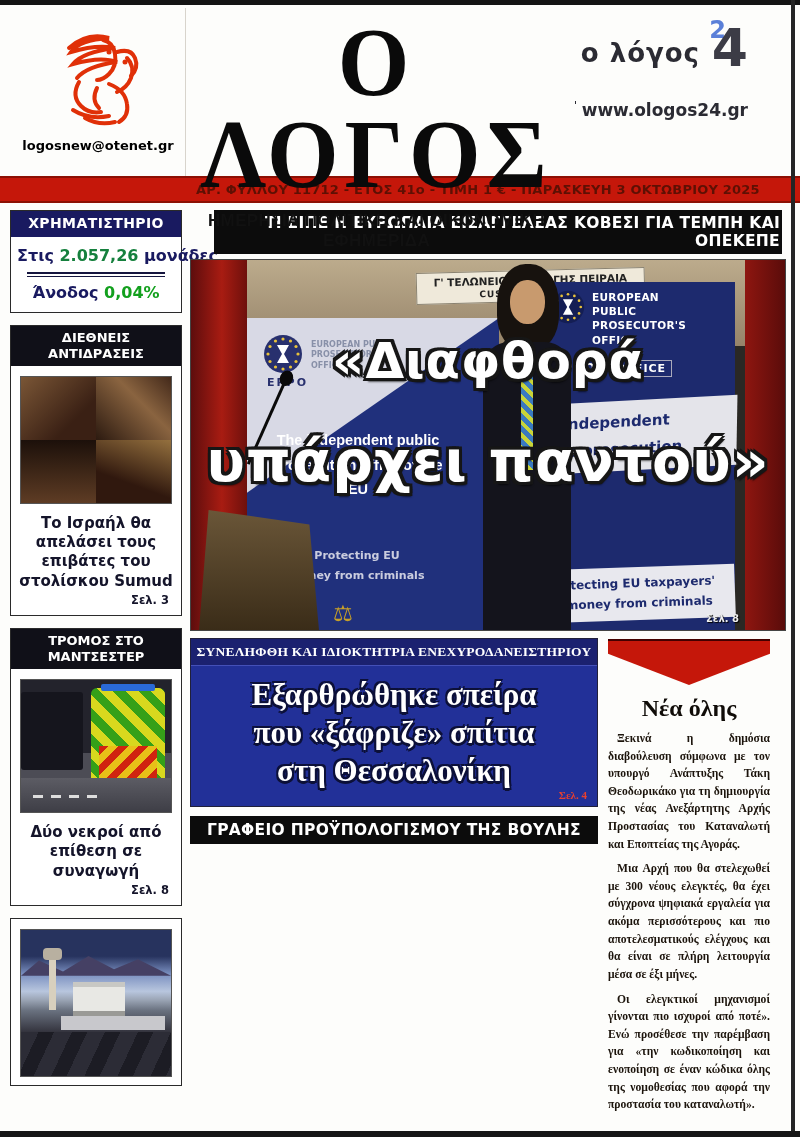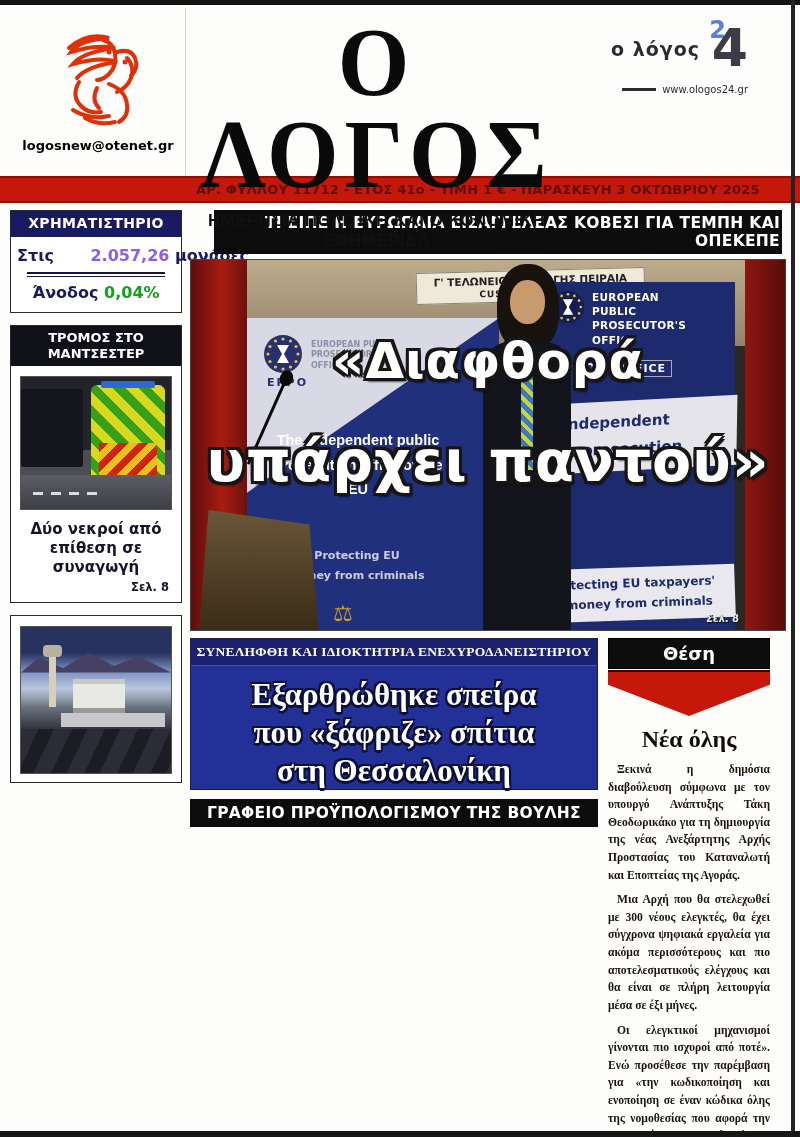--- a/index.html
+++ b/index.html
@@ -19,46 +19,46 @@
   .logo-email { color:#000000; font-weight:bold; font-size:13px; margin-top:4px; letter-spacing:0; }
 
   .masthead-block { flex:1; text-align:center; padding-top:10px; }
   .masthead { font-family:"Liberation Serif", serif; font-weight:bold; font-size:92px; line-height:0.95;
               letter-spacing:6px; color:#0a0a0a; transform:scaleY(1.05); }
   .masthead-sub { font-size:17px; font-weight:bold; color:#111; margin-top:14px; letter-spacing:0.4px;
                   font-family:"Liberation Sans", sans-serif; }
 
   .brand-block { width:185px; padding-top:8px; text-align:center; }
   .brand24 { position:relative; height:62px; text-align:right; padding-right:18px; }
-  .brand24-name { font-size:19px; font-weight:bold; color:#2b2b33; letter-spacing:1px; position:relative; top:18px; right:42px; }
+  .brand24-name { font-size:26px; font-weight:bold; color:#2b2b33; letter-spacing:1px; position:relative; top:18px; right:42px; }
   .brand24-4 { position:absolute; right:12px; top:2px; font-size:52px; font-weight:bold; color:#3c3c46; line-height:1; }
   .brand24-2 { position:absolute; right:34px; top:-2px; font-size:24px; font-weight:bold; color:#5a7fd8; line-height:1; }
   .brand-url-row { display:flex; align-items:center; justify-content:flex-end; gap:6px; padding-right:12px; margin-top:2px; }
   .brand-dash { width:34px; height:3px; background:#2b2b33; }
-  .brand-url { font-size:10px; font-weight:normal; color:#2b2b33; }
+  .brand-url { font-size:17px; font-weight:bold; color:#2b2b33;margin-top:16px; }
   .tagline-box { margin-top:12px; background:#101010; color:#fff; padding:8px 6px 10px;
                  font-family:"DejaVu Serif", serif; font-style:italic; font-size:17px; line-height:1.5; }
 
   
   .dateline { height:27px; background:#c5170a; border-top:2px solid #8c1004; border-bottom:2px solid #8c1004;
               color:#5e1004; font-weight:bold; font-size:13px; line-height:23px; padding-left:196px; letter-spacing:0.2px; }
 
   
   .content { display:flex; gap:8px; padding:7px 12px 0 10px; }
   .sidebar { width:172px; display:flex; flex-direction:column; gap:12px; }
   .main { flex:1; min-width:0; }
 
   
   .sbox { border:1.5px solid #2a2a2a; background:#fff; }
   .sbox-head { background:#101018; color:#fff; text-align:center; font-weight:bold; font-size:13px;
                padding:4px 2px; line-height:1.25; }
   .sbox-head.navy { background:#191a60; font-size:14px; letter-spacing:0.4px; }
   .stock-body { padding:9px 6px 10px; text-align:center; }
   .stock-line { font-size:16px; font-weight:bold; color:#191a60; white-space:nowrap; }
-  .stock-val { color:#8b5cf6;margin-left:31px; }
+  .stock-val { color:#15803d; }
   .stock-sep { border-top:2.5px solid #15153f; border-bottom:1.5px solid #15153f; height:5px; margin:7px 10px 6px; }
   .stock-chg { color:#13a01e; }
   .sphoto { margin:10px 9px 8px; height:128px; position:relative; overflow:hidden; border:1px solid #555; }
   .scaption { text-align:center; font-weight:bold; font-size:15px; line-height:1.28; color:#14142a; padding:2px 6px 0; }
   .spageref { text-align:right; font-weight:bold; font-size:11.5px; color:#14142a; padding:2px 12px 8px; }
 
   
   .ph-sumud { background:#241610; }
   .ph-sumud .q { position:absolute; width:50%; height:50%; }
   .ph-sumud .q1 { left:0; top:0; background:linear-gradient(135deg,#7a5636,#3a2014 70%); }
@@ -246,20 +246,31 @@
 
       <div class="sbox">
         <div class="sbox-head navy">ΧΡΗΜΑΤΙΣΤΗΡΙΟ</div>
         <div class="stock-body">
           <div class="stock-line"><span>Στις </span><span class="stock-val">2.057,26</span><span> μονάδες</span></div>
           <div class="stock-sep"></div>
           <div class="stock-line"><span>Άνοδος </span><span class="stock-chg">0,04%</span></div>
         </div>
       </div>
 
+      <div class="sbox">
+        <div class="sbox-head">ΔΙΕΘΝΕΙΣ ΑΝΤΙΔΡΑΣΕΙΣ</div>
+        <div class="sphoto ph-sumud">
+          <div class="q q1"></div>
+          <div class="q q2"></div>
+          <div class="q q3"></div>
+          <div class="q q4"></div>
+        </div>
+        <div class="scaption">Το Ισραήλ θα απελάσει τους επιβάτες του στολίσκου Sumud</div>
+        <div class="spageref">Σελ. 3</div>
+      </div>
 
       <div class="sbox">
         <div class="sbox-head">ΤΡΟΜΟΣ ΣΤΟ ΜΑΝΤΣΕΣΤΕΡ</div>
         <div class="sphoto ph-manch" style="height:134px">
           <div class="truck"></div>
           <div class="van"></div>
           <div class="road"></div>
           <div class="lane"></div>
         </div>
         <div class="scaption">Δύο νεκροί από επίθεση σε συναγωγή</div>
@@ -374,28 +385,28 @@
       <div class="mid-row">
         <div class="left-col">
 
           <div class="blue-box">
             <div class="blue-kicker">ΣΥΝΕΛΗΦΘΗ ΚΑΙ ΙΔΙΟΚΤΗΤΡΙΑ ΕΝΕΧΥΡΟΔΑΝΕΙΣΤΗΡΙΟΥ</div>
             <div class="blue-hl">
               <span>Εξαρθρώθηκε σπείρα</span><br>
               <span>που «ξάφριζε» σπίτια</span><br>
               <span>στη Θεσσαλονίκη</span>
             </div>
+            <div class="blue-pageref">Σελ. 4</div>
           </div>
 
           <div class="black-bar">ΓΡΑΦΕΙΟ ΠΡΟΫΠΟΛΟΓΙΣΜΟΥ ΤΗΣ ΒΟΥΛΗΣ</div>
 
         </div>
 
         <div class="opinion-col">
-          <div class="thesi-bar">Θέση</div>
           <div class="thesi-arrow"></div>
           <h2 class="opinion-title">Νέα όλης</h2>
           <p>Ξεκινά η δημόσια διαβούλευση σύμφωνα με τον υπουργό Ανάπτυξης Τάκη Θεοδωρικάκο  για τη δημιουργία της νέας Ανεξάρτητης Αρχής Προστασίας του Καταναλωτή και Εποπτείας της Αγοράς.</p>
           <p>Μια Αρχή που θα στελεχωθεί με 300 νέους ελεγκτές, θα έχει σύγχρονα ψηφιακά εργαλεία για ακόμα περισσότερους και πιο αποτελεσματικούς ελέγχους και θα είναι σε πλήρη λειτουργία μέσα σε έξι μήνες.</p>
           <p>Οι ελεγκτικοί μηχανισμοί γίνονται πιο ισχυροί από ποτέ». Ενώ προσέθεσε την παρέμβαση για «την κωδικοποίηση και ενοποίηση σε έναν κώδικα όλης της νομοθεσίας που αφορά την προστασία του καταναλωτή».</p>
 
         </div>
       </div>
 
     </main>

